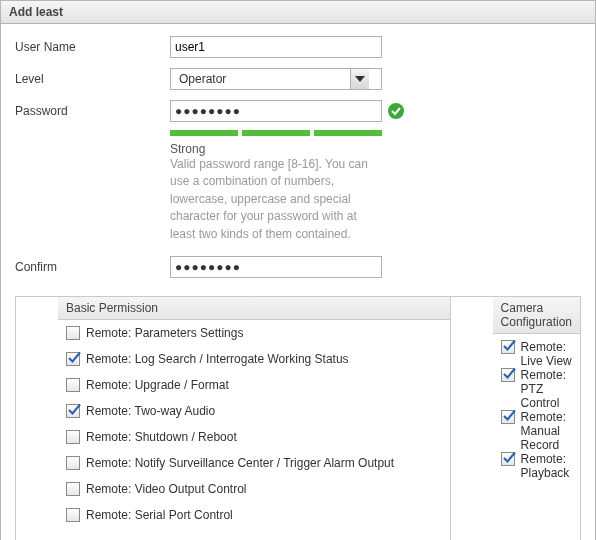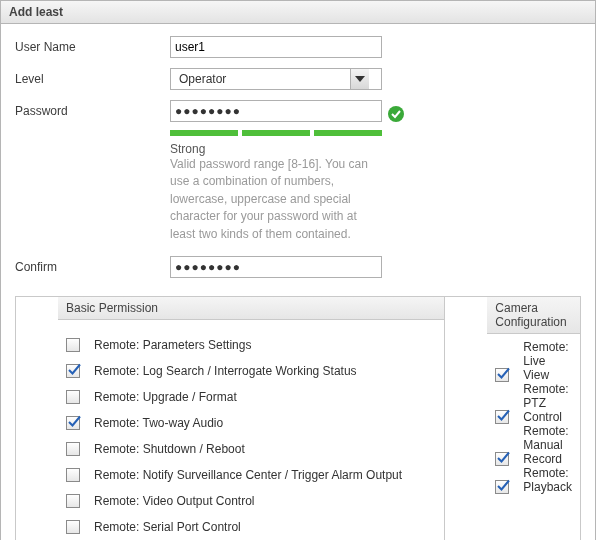--- a/index.html
+++ b/index.html
@@ -31,21 +31,21 @@
     align-items: center;
     min-height: 26px;
     margin-bottom: 6px;
   }
   .lbl {
     width: 155px;
     color: #3c3c3c;
   }
   .field-wrap {
     display: flex;
-    align-items: flex-end;
+    align-items: center;
     gap: 6px;
   }
   .text-input, .select-box {
     box-sizing: border-box;
     width: 212px;
     height: 22px;
     border: 1px solid #b0b0b0;
     padding: 2px 4px;
     font: inherit;
     background: #fff;
@@ -121,23 +121,23 @@
     background: linear-gradient(#f5f5f5, #e6e6e6);
     border-bottom: 1px solid #c9c9c9;
     padding: 4px 8px;
     color: #444;
   }
   .perm-list {
     padding: 6px 8px;
   }
   .perm-item {
     display: flex;
-    align-items: flex-end;
+    align-items: flex-start;
     min-height: 26px;
-    gap: 14px;
+    gap: 6px;
   }
   .cbx {
     width: 14px;
     height: 14px;
     border: 1px solid #8a8a8a;
     background: linear-gradient(#fefefe, #e7e7e7);
     box-sizing: border-box;
     flex: 0 0 auto;
     position: relative;
   }

